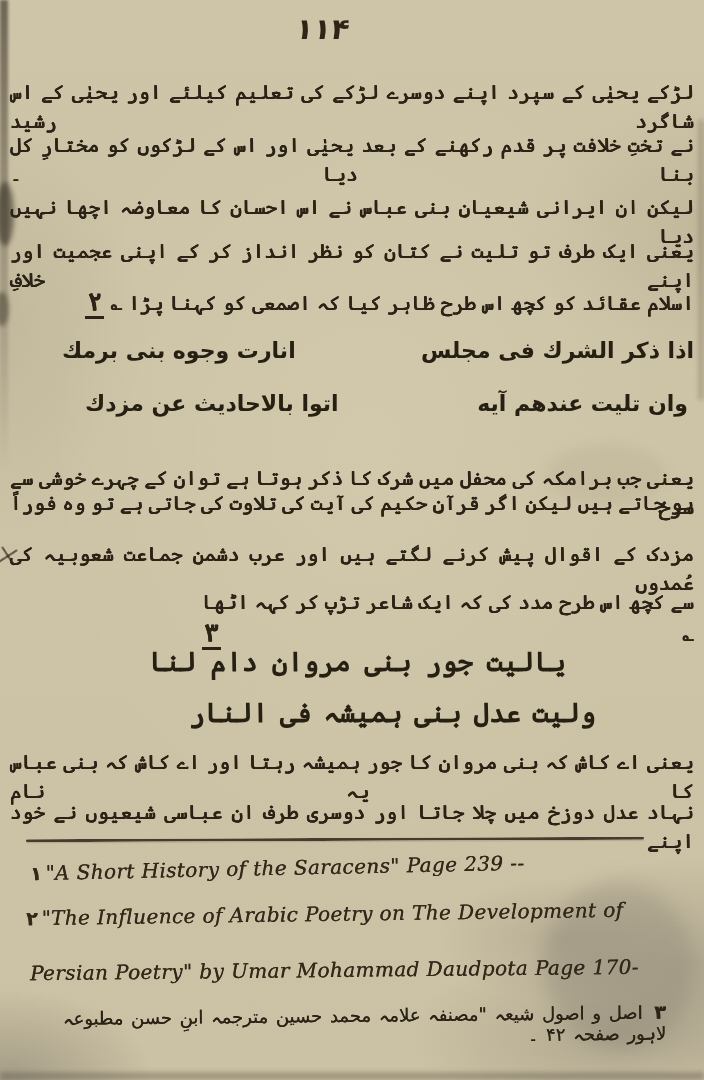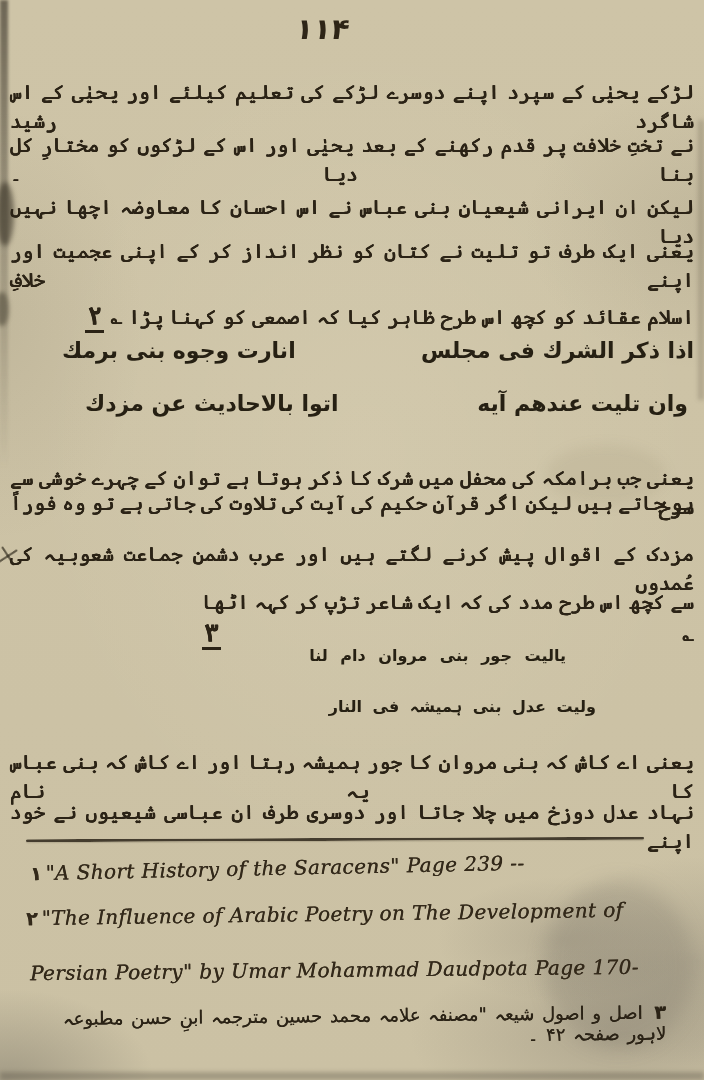--- a/index.html
+++ b/index.html
@@ -37,28 +37,28 @@
   .stain-mid{position:absolute;right:38px;top:445px;width:120px;height:60px;border-radius:50%;
     background:rgba(128,116,90,.10);filter:blur(6px);}
   .stain-fn{position:absolute;right:10px;top:880px;width:150px;height:170px;border-radius:50%;
     background:rgba(112,106,96,.20);filter:blur(9px);}
   
   .pagenum{position:absolute;top:12px;left:296px;font-size:29px;font-weight:bold;
     transform:skewX(-10deg);letter-spacing:2px;color:#2e2517;}
   .line{position:absolute;left:10px;right:10px;direction:rtl;unicode-bidi:plaintext;
     text-align:justify;text-align-last:justify;font-size:20px;line-height:1.45;
     color:#2b2316;text-shadow:.35px 0 0 currentColor,-.35px 0 0 currentColor;font-family:Liberation Serif, serif;}
-  .l5{left:85px;margin-top:14px;}
+  .l5{left:85px;}
   .l9{left:auto;right:10px;width:492px;}
   .verse{position:absolute;display:flex;justify-content:space-between;direction:rtl;
     font-size:22px;font-weight:bold;color:#262013;letter-spacing:.5px;}
   .v1a{top:338px;left:62px;right:10px;}
   .v1b{top:391px;left:85px;right:16px;}
-  .verse-single{position:absolute;direction:rtl;white-space:nowrap;font-size:16px;
-    font-weight:bold;color:#262013;word-spacing:7px;letter-spacing:.5px;}
+  .verse-single{position:absolute;direction:rtl;white-space:nowrap;font-size:27px;
+    font-weight:bold;color:#262013;word-spacing:7px;letter-spacing:.5px;font-family:Liberation Serif, serif;}
   .v2a{top:646px;right:138px;}
   .v2b{top:697px;right:108px;word-spacing:5px;}
   .fnmark{font-size:23px;font-weight:bold;border-bottom:3px solid #2b2316;
     padding:0 3px 1px 3px;}
   .fnrule{position:absolute;top:838px;left:26px;width:618px;height:0;
     border-top:3px solid rgba(38,31,20,.82);border-radius:2px;transform:rotate(-.25deg);
     box-shadow:0 1px 1px rgba(38,31,20,.15);}
   .fn-en{position:absolute;font-family:"DejaVu Serif",serif;font-style:italic;
     font-size:20px;color:#33291a;letter-spacing:.4px;white-space:nowrap;
     text-shadow:.3px 0 0 currentColor;}

